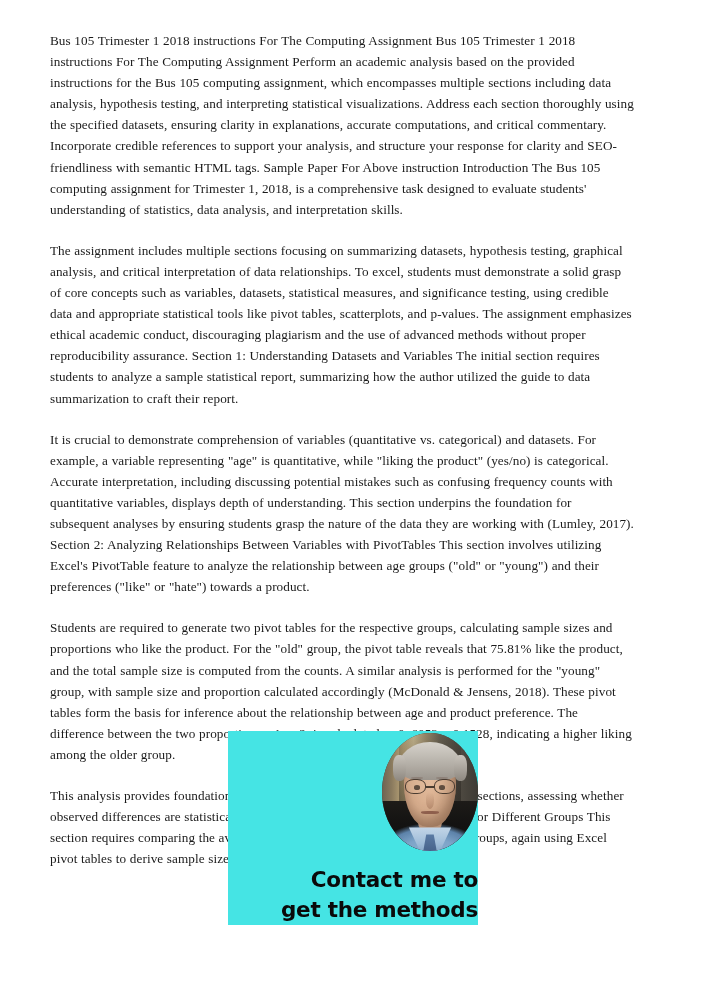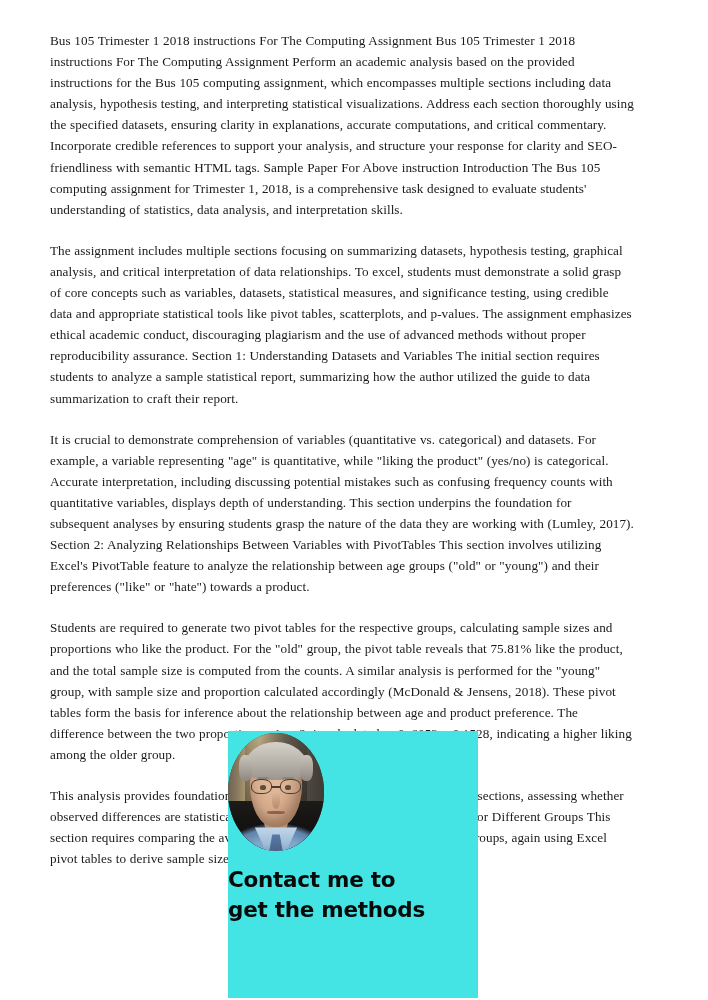--- a/index.html
+++ b/index.html
@@ -35,26 +35,26 @@
     word-spacing: 0.02em;
   }
   .para:last-child { margin-bottom: 0; }
 
   
   #overlay {
     position: absolute;
     left: 228px;
     top: 731px;
     width: 250px;
-    height: 267px;
+    height: 194px;
     background: #45e4e4;
     overflow: hidden;
     display: flex;
     flex-direction: column;
-    align-items: flex-start;
+    align-items: flex-end;
   }
 
   .avatar {
     width: 96px;
     height: 118px;
     margin-top: 2px;
     border-radius: 50% / 50%;
     overflow: hidden;
     position: relative;
     background: #3a3228;

